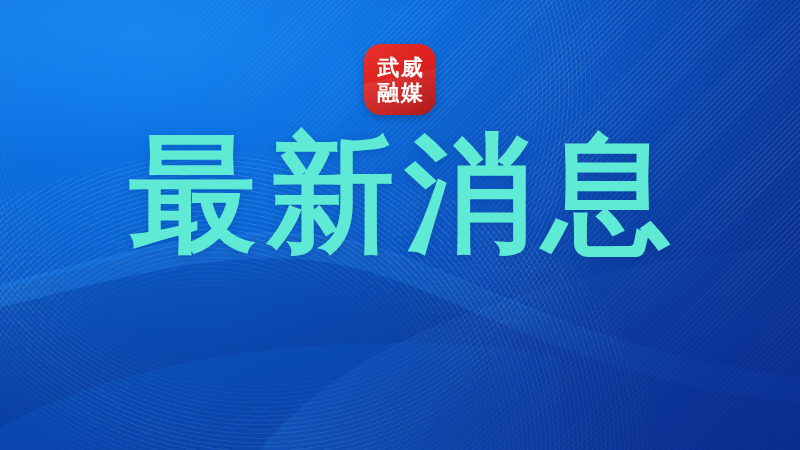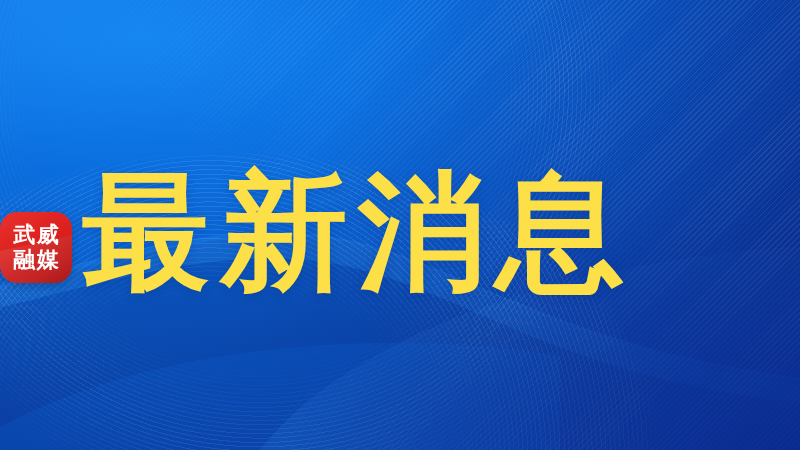--- a/index.html
+++ b/index.html
@@ -112,21 +112,21 @@
     inset: 0;
     width: 800px;
     height: 450px;
   }
 
   
   .content {
     position: absolute;
     inset: 0;
     display: flex;
-    flex-direction: row;
+    flex-direction: column;
     align-items: center;
     text-align: right;
   }
 
   .logo-badge {
     position: relative;
     margin-top: 44px;
     width: 72px;
     height: 71px;
     border-radius: 17px;
@@ -156,21 +156,21 @@
     font-weight: 700;
     font-size: 22px;
     line-height: 25px;
     letter-spacing: 1.5px;
     text-indent: 1.5px;
     white-space: nowrap;
   }
 
   .headline {
     margin-top: 14px;
-    color: #fde047;
+    color: #5eead4;
     font-weight: 700;
     font-size: 128px;
     line-height: 1.02;
     letter-spacing: 10px;
     text-indent: 10px;
     white-space: nowrap;
     text-shadow: 0 2px 10px rgba(6,38,110,0.22);
   }
 </style>
 </head>

